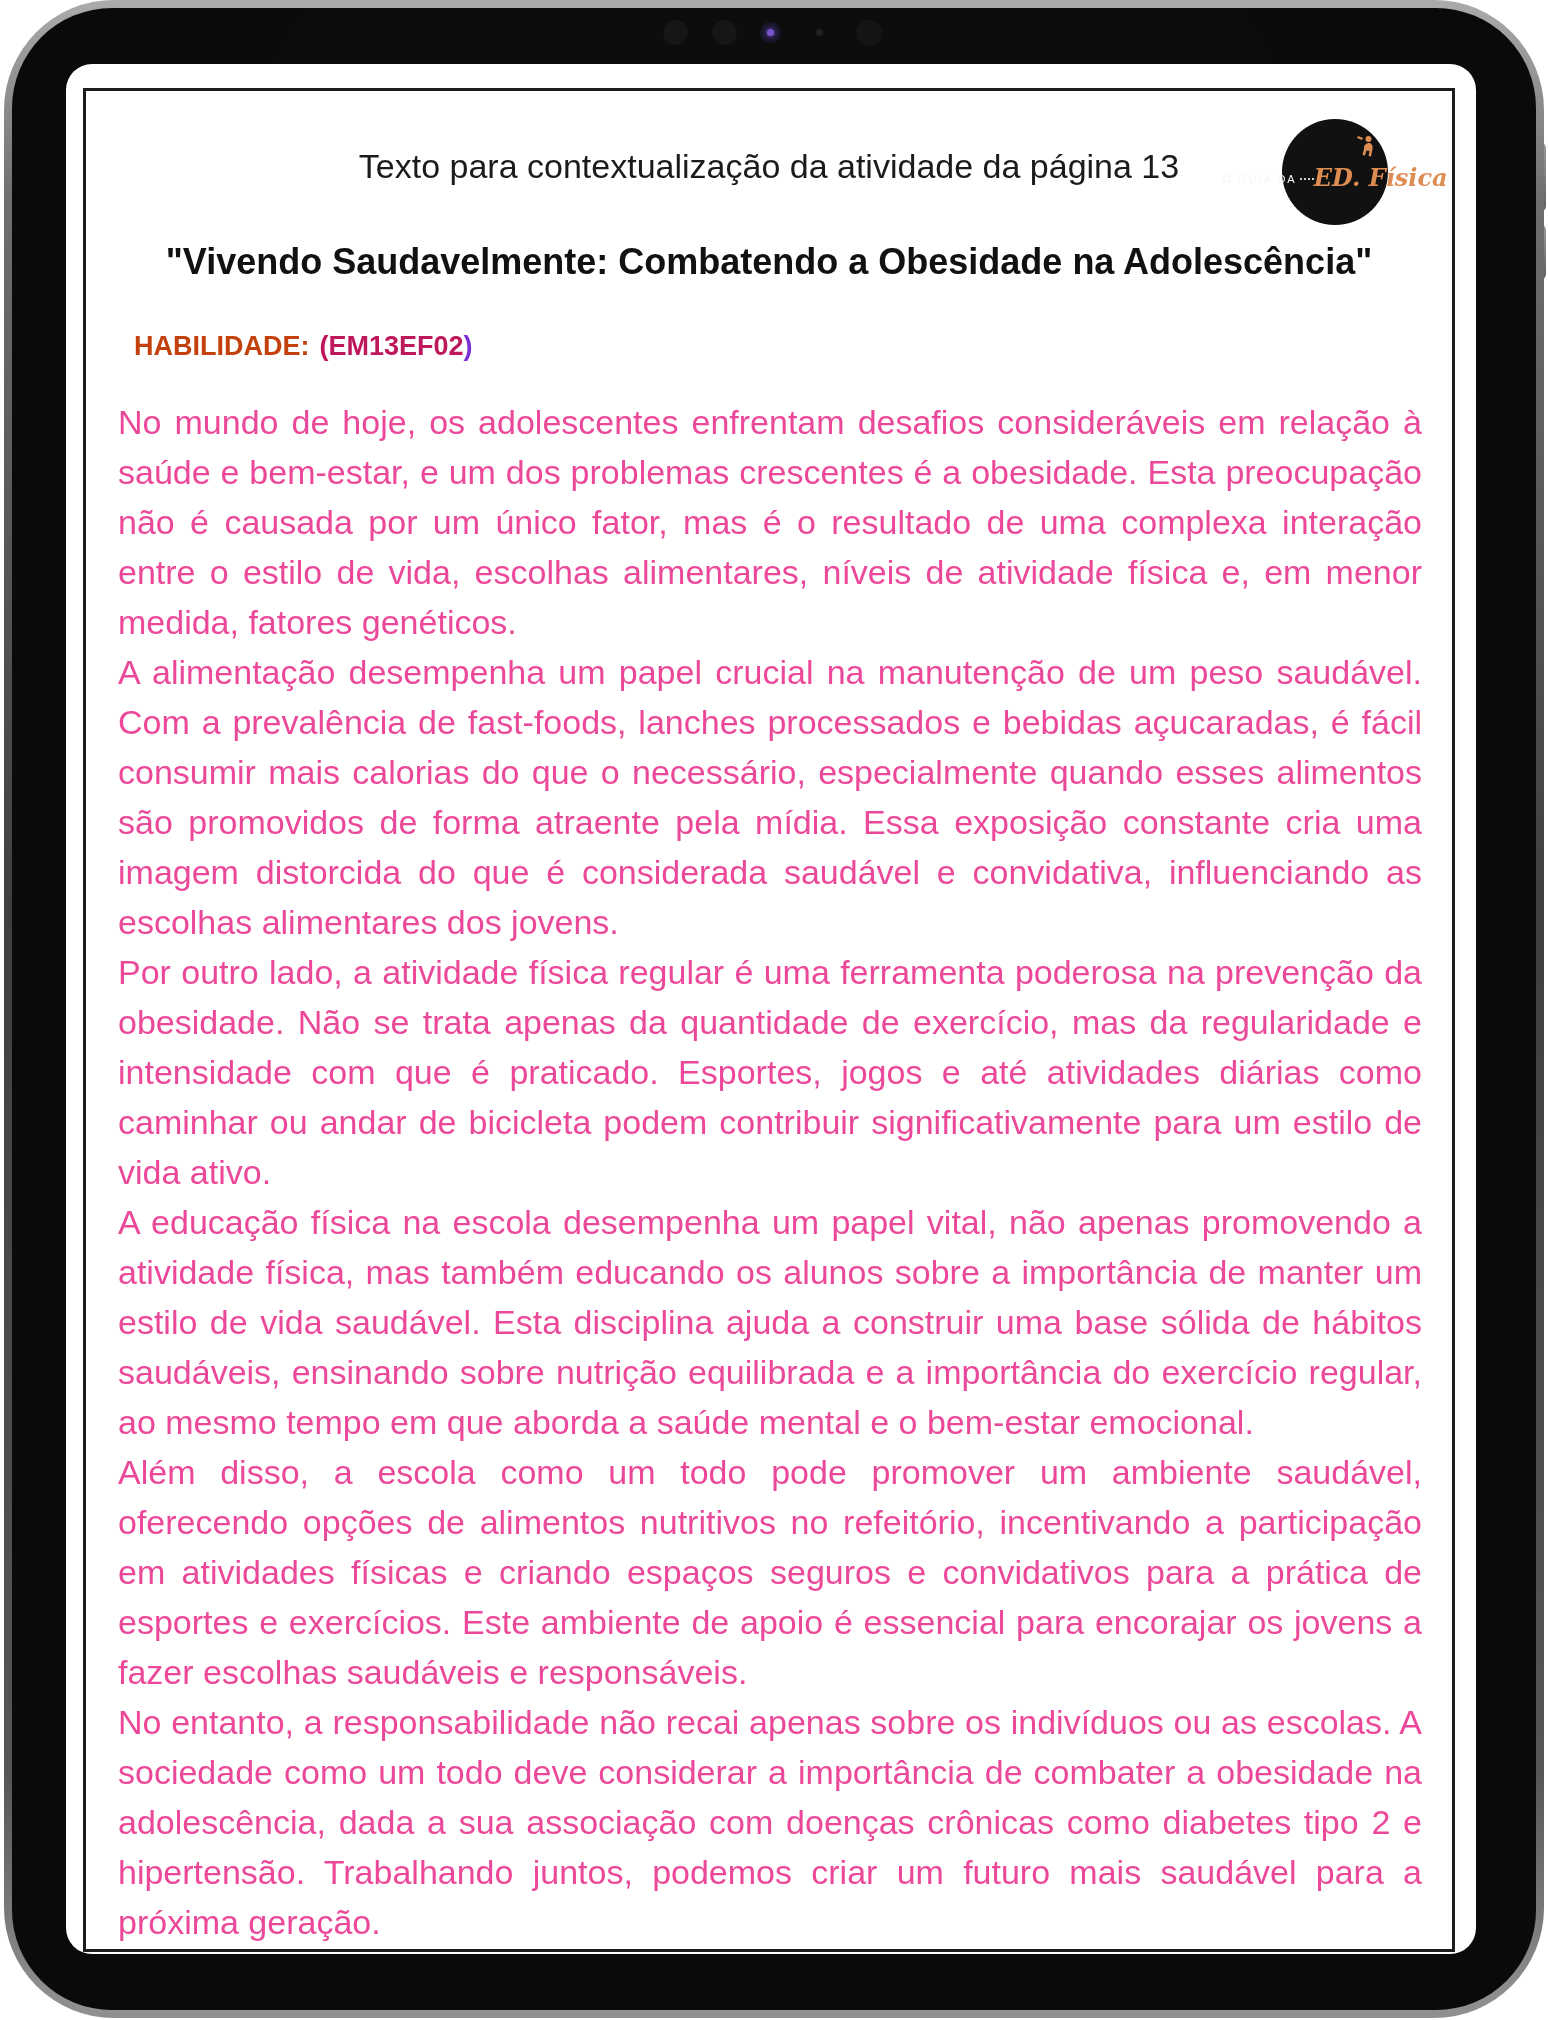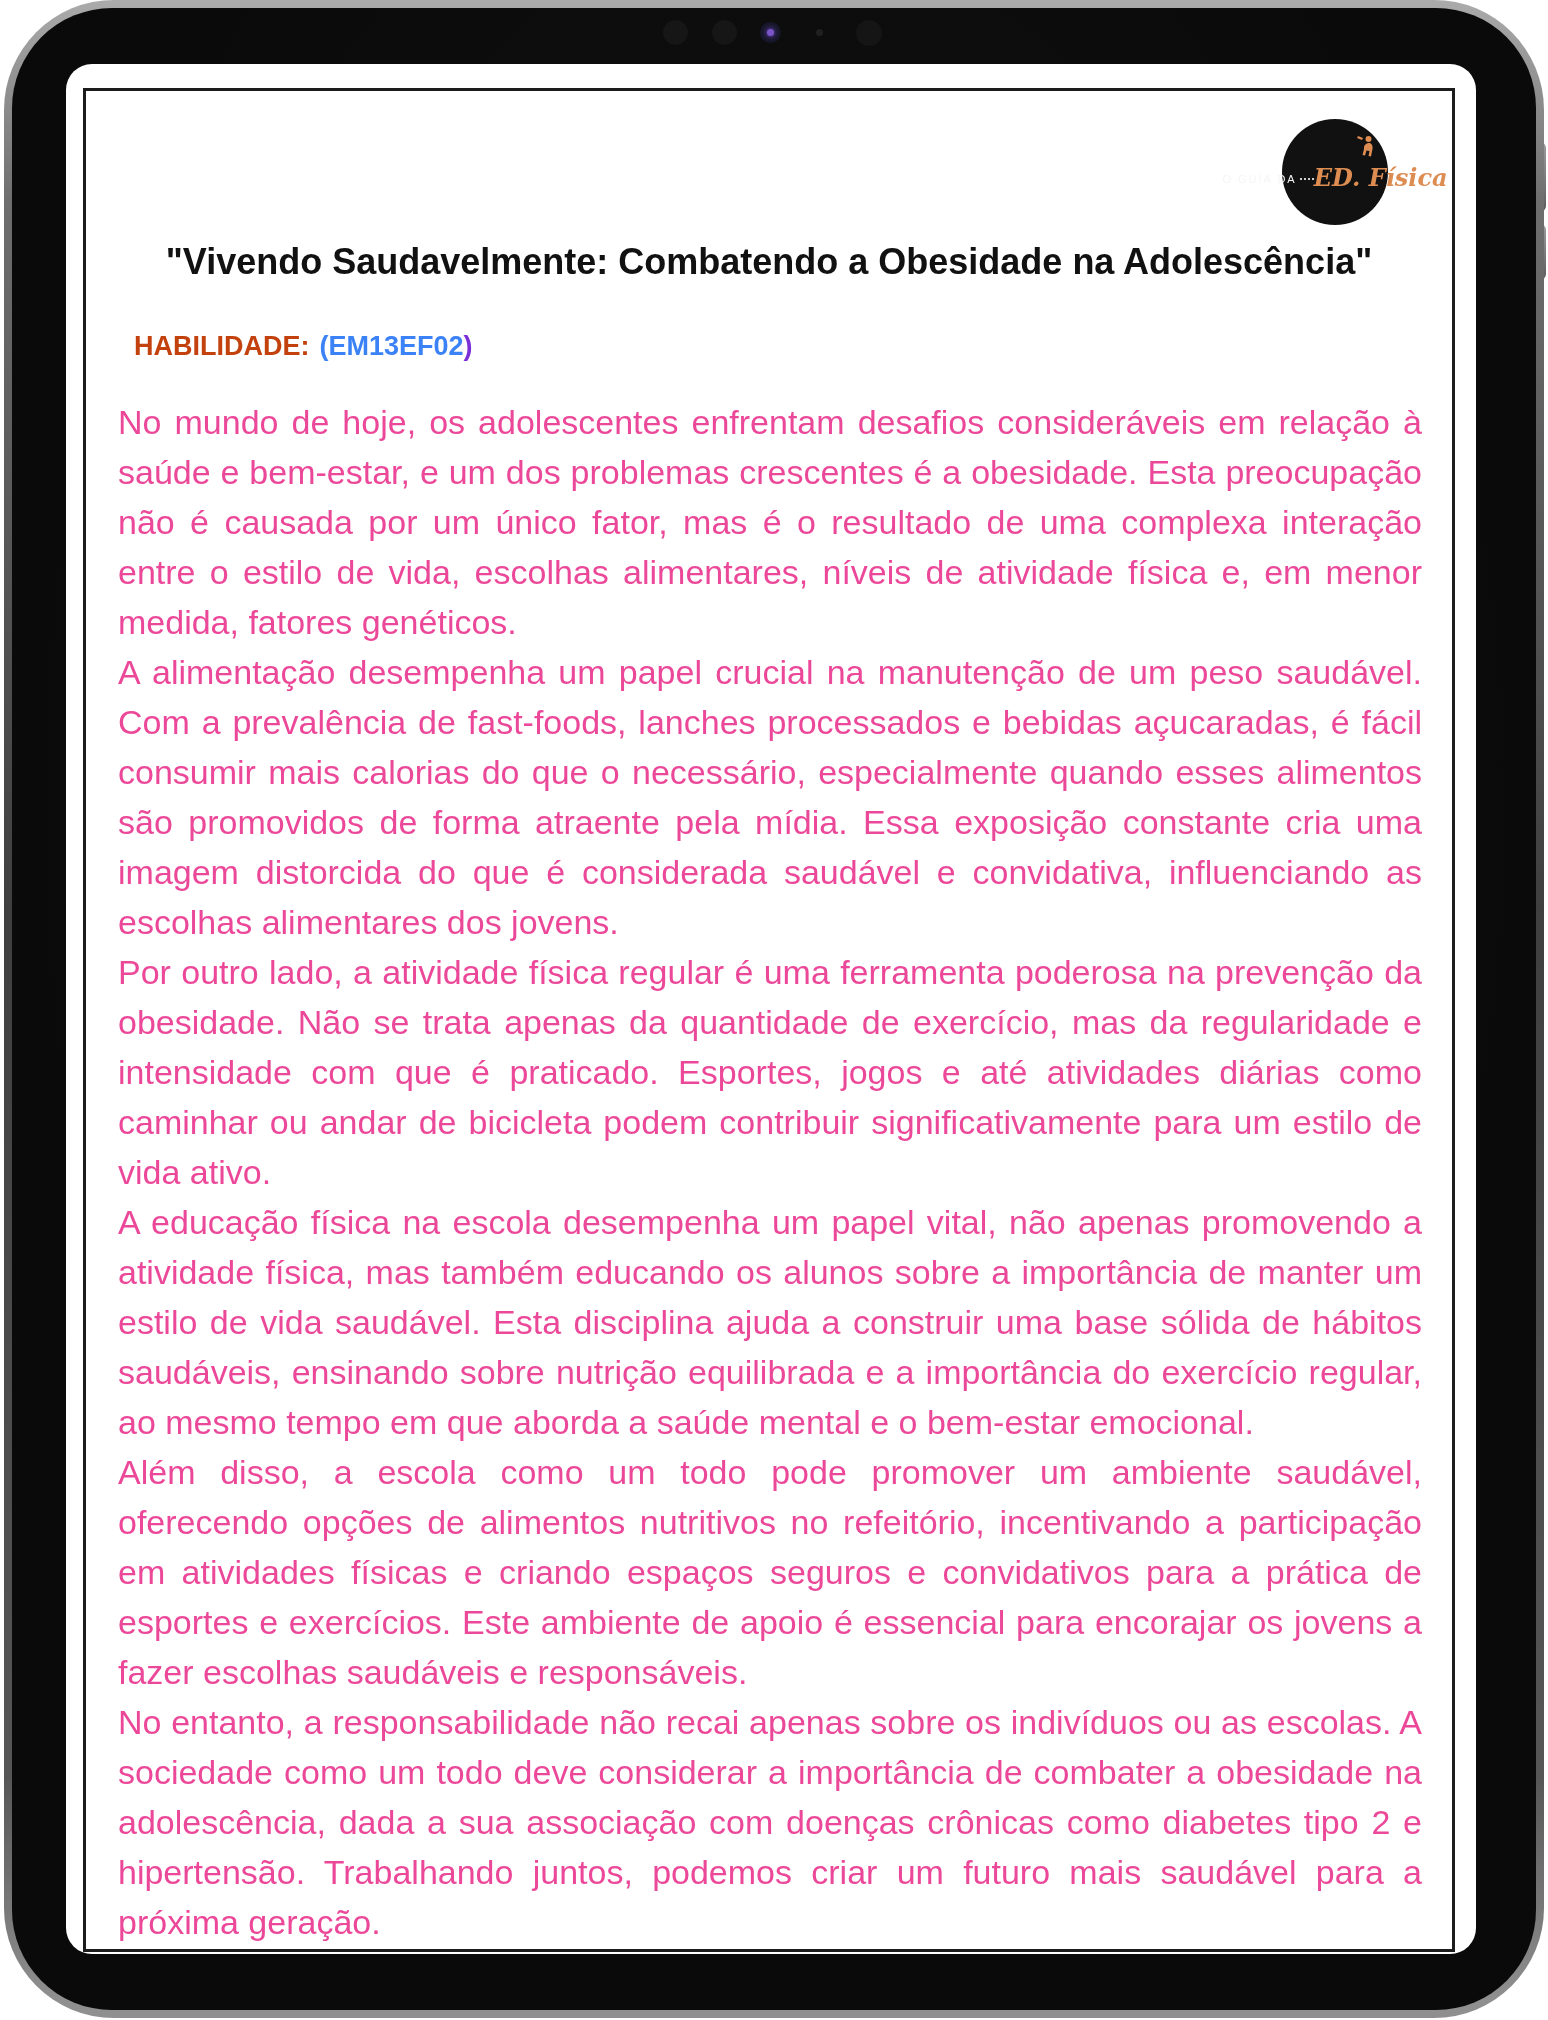--- a/index.html
+++ b/index.html
@@ -53,21 +53,21 @@
     text-align: center; font-size: 34px; color: #1b1b1b;
   }
 
   .doc-title {
     position: absolute; left: 0; top: 150px; width: 100%;
     text-align: center; font-size: 36px; font-weight: bold; color: #111111;
   }
 
   .skill-line { position: absolute; left: 48px; top: 240px; font-size: 27px; font-weight: bold; }
   .skill-label { color: #c2410c; }
-  .skill-code  { color: #3b82f6; margin-left: 10px; }
+  .skill-code  { color: #be185d; margin-left: 10px; }
   .skill-paren { color: #7b2fd6; }
 
   .doc-body {
     position: absolute; left: 32px; right: 30px; top: 306px;
     font-size: 34px; line-height: 50px; color: #ec4899;
     text-align: justify;
   }
   .doc-body p { margin: 0; }
 
   
@@ -102,20 +102,23 @@
   <div class="sensor s2"></div>
   <div class="sensor cam">
       <i></i>
     </div>
   <div class="sensor dotS"></div>
   <div class="sensor s3"></div>
 
   <div class="screen">
     <div class="page">
 
+      <div class="doc-header">
+        <span>Texto para contextualização da atividade da página 13</span>
+      </div>
 
       <div class="logo">
         <div class="logo-top-row">
           <span class="logo-top">O GUIA DA</span>
           <span class="logo-dashes"></span>
         </div>
         <span class="logo-bottom">ED. Física</span>
         <svg class="logo-figure" viewBox="0 0 20 26">
           <circle cx="12.5" cy="4" r="3" fill="#dd8c52"></circle>
           <path d="M2 1 L7 3 L6 5 L1 3 Z" fill="#dd8c52"></path>

